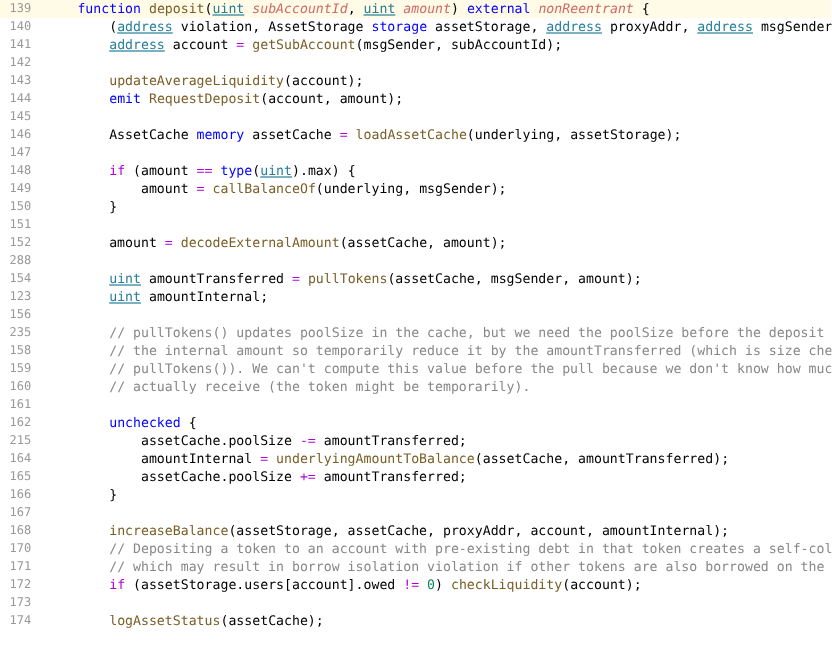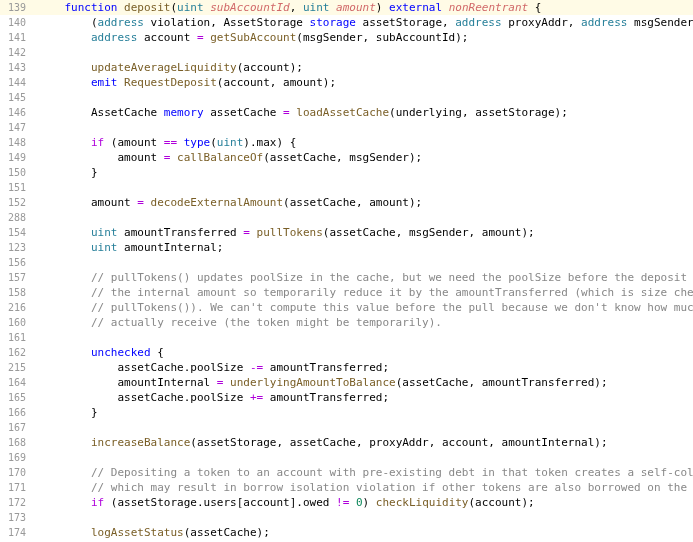--- a/index.html
+++ b/index.html
@@ -31,21 +31,21 @@
       color: #999;
       user-select: none;
       flex-shrink: 0;
       font-size: 10px;
     }
     .code {
       white-space: pre;
       padding-left: 4px;
     }
     .kw { color: #0000ff; }
-    .type { color: #267f99; }
+    .type { color: #267f99; text-decoration: underline; }
     .num { color: #098658; }
     .comment { color: #888888; }
     .purple { color: #af00db; }
     .call { color: #795e26; }
     .red { color: #d16969; font-style: italic; }
   </style>
 </head>
 <body>
 
 <div class="code-container" id="editor">
@@ -84,21 +84,21 @@
     <div class="line">
       <span class="line-number">147</span>
       <span class="code"><span></span></span>
     </div>
     <div class="line">
       <span class="line-number">148</span>
       <span class="code"><span>        </span><span class="purple">if</span><span> (amount </span><span class="purple">==</span><span> </span><span class="kw">type</span><span>(</span><span class="type">uint</span><span>).max) {</span></span>
     </div>
     <div class="line">
       <span class="line-number">149</span>
-      <span class="code"><span>            amount </span><span class="purple">=</span><span> </span><span class="call">callBalanceOf</span><span>(assetCache, msgSender);</span></span>
+      <span class="code"><span>            amount </span><span class="purple">=</span><span> </span><span class="call">callBalanceOf</span><span>(underlying, msgSender);</span></span>
     </div>
     <div class="line">
       <span class="line-number">150</span>
       <span class="code"><span>        }</span></span>
     </div>
     <div class="line">
       <span class="line-number">151</span>
       <span class="code"><span></span></span>
     </div>
     <div class="line">
@@ -115,29 +115,29 @@
     </div>
     <div class="line">
       <span class="line-number">123</span>
       <span class="code"><span>        </span><span class="type">uint</span><span> amountInternal;</span></span>
     </div>
     <div class="line">
       <span class="line-number">156</span>
       <span class="code"><span></span></span>
     </div>
     <div class="line">
-      <span class="line-number">157</span>
+      <span class="line-number">235</span>
       <span class="code"><span>        </span><span class="comment">// pullTokens() updates poolSize in the cache, but we need the poolSize before the deposit to determine</span></span>
     </div>
     <div class="line">
       <span class="line-number">158</span>
       <span class="code"><span>        </span><span class="comment">// the internal amount so temporarily reduce it by the amountTransferred (which is size checked within</span></span>
     </div>
     <div class="line">
-      <span class="line-number">216</span>
+      <span class="line-number">159</span>
       <span class="code"><span>        </span><span class="comment">// pullTokens()). We can't compute this value before the pull because we don't know how much we'll</span></span>
     </div>
     <div class="line">
       <span class="line-number">160</span>
       <span class="code"><span>        </span><span class="comment">// actually receive (the token might be temporarily).</span></span>
     </div>
     <div class="line">
       <span class="line-number">161</span>
       <span class="code"><span></span></span>
     </div>
@@ -163,24 +163,20 @@
     </div>
     <div class="line">
       <span class="line-number">167</span>
       <span class="code"><span></span></span>
     </div>
     <div class="line">
       <span class="line-number">168</span>
       <span class="code"><span>        </span><span class="call">increaseBalance</span><span>(assetStorage, assetCache, proxyAddr, account, amountInternal);</span></span>
     </div>
     <div class="line">
-      <span class="line-number">169</span>
-      <span class="code"><span></span></span>
-    </div>
-    <div class="line">
       <span class="line-number">170</span>
       <span class="code"><span>        </span><span class="comment">// Depositing a token to an account with pre-existing debt in that token creates a self-collateralized loan</span></span>
     </div>
     <div class="line">
       <span class="line-number">171</span>
       <span class="code"><span>        </span><span class="comment">// which may result in borrow isolation violation if other tokens are also borrowed on the account</span></span>
     </div>
     <div class="line">
       <span class="line-number">172</span>
       <span class="code"><span>        </span><span class="purple">if</span><span> (assetStorage.users[account].owed </span><span class="purple">!=</span><span> </span><span class="num">0</span><span>) </span><span class="call">checkLiquidity</span><span>(account);</span></span>

